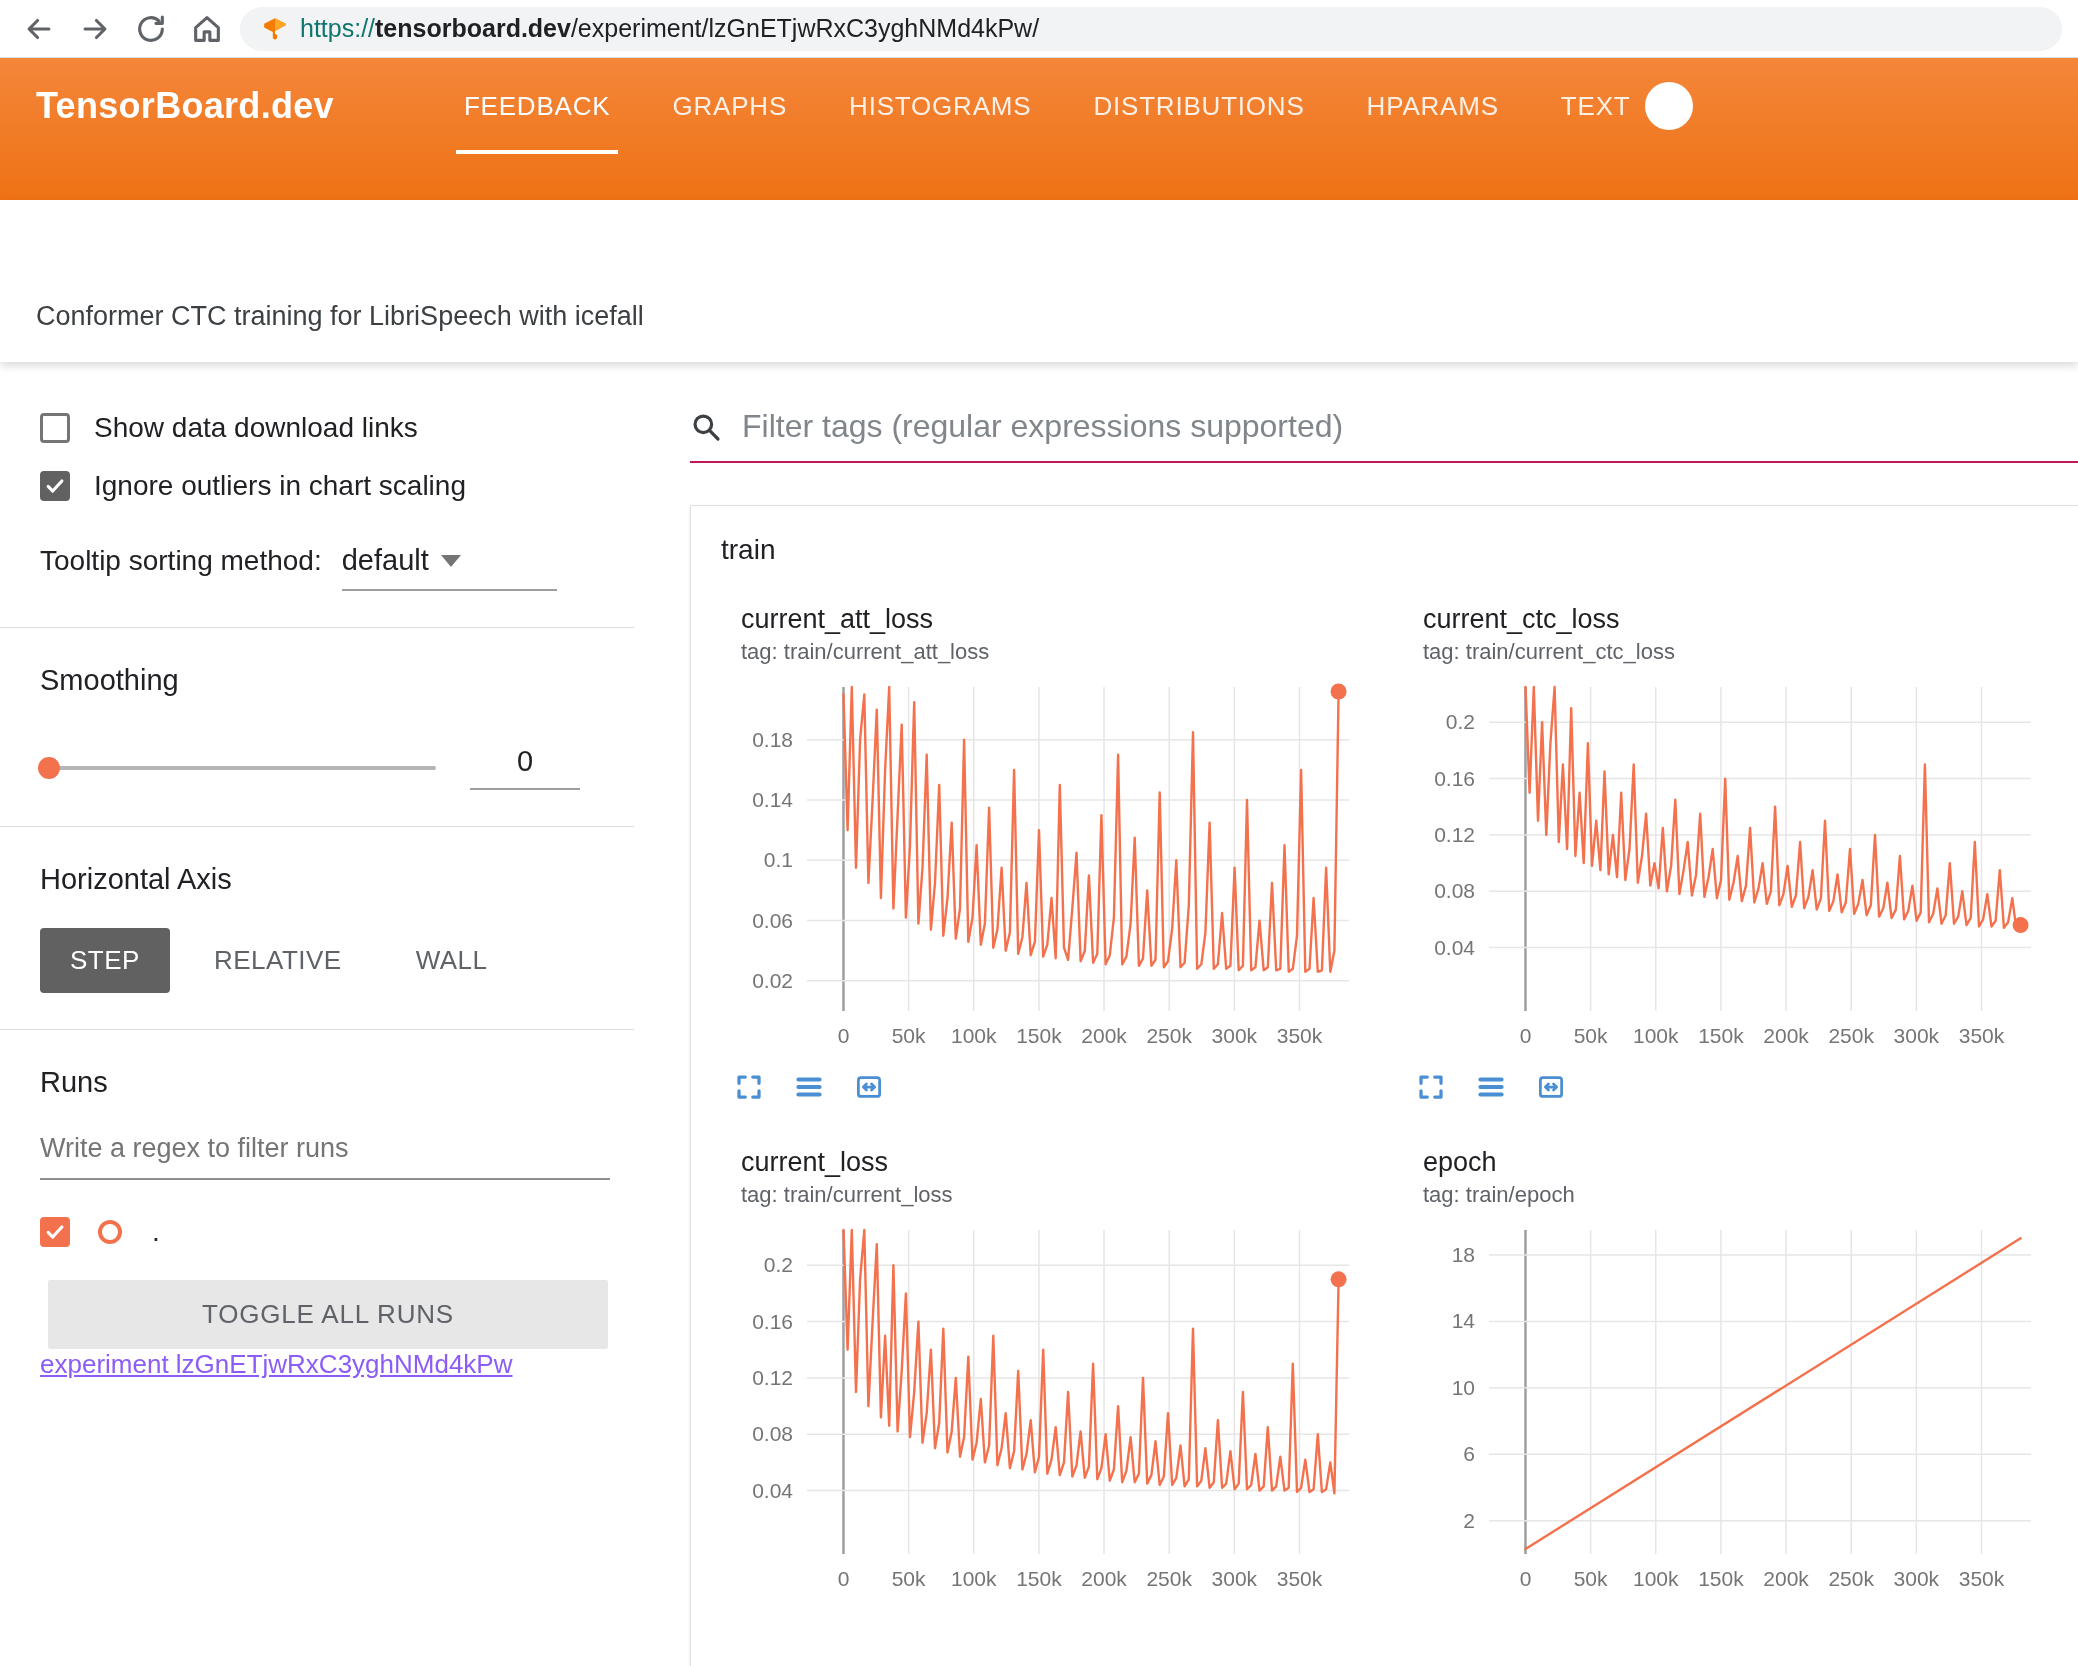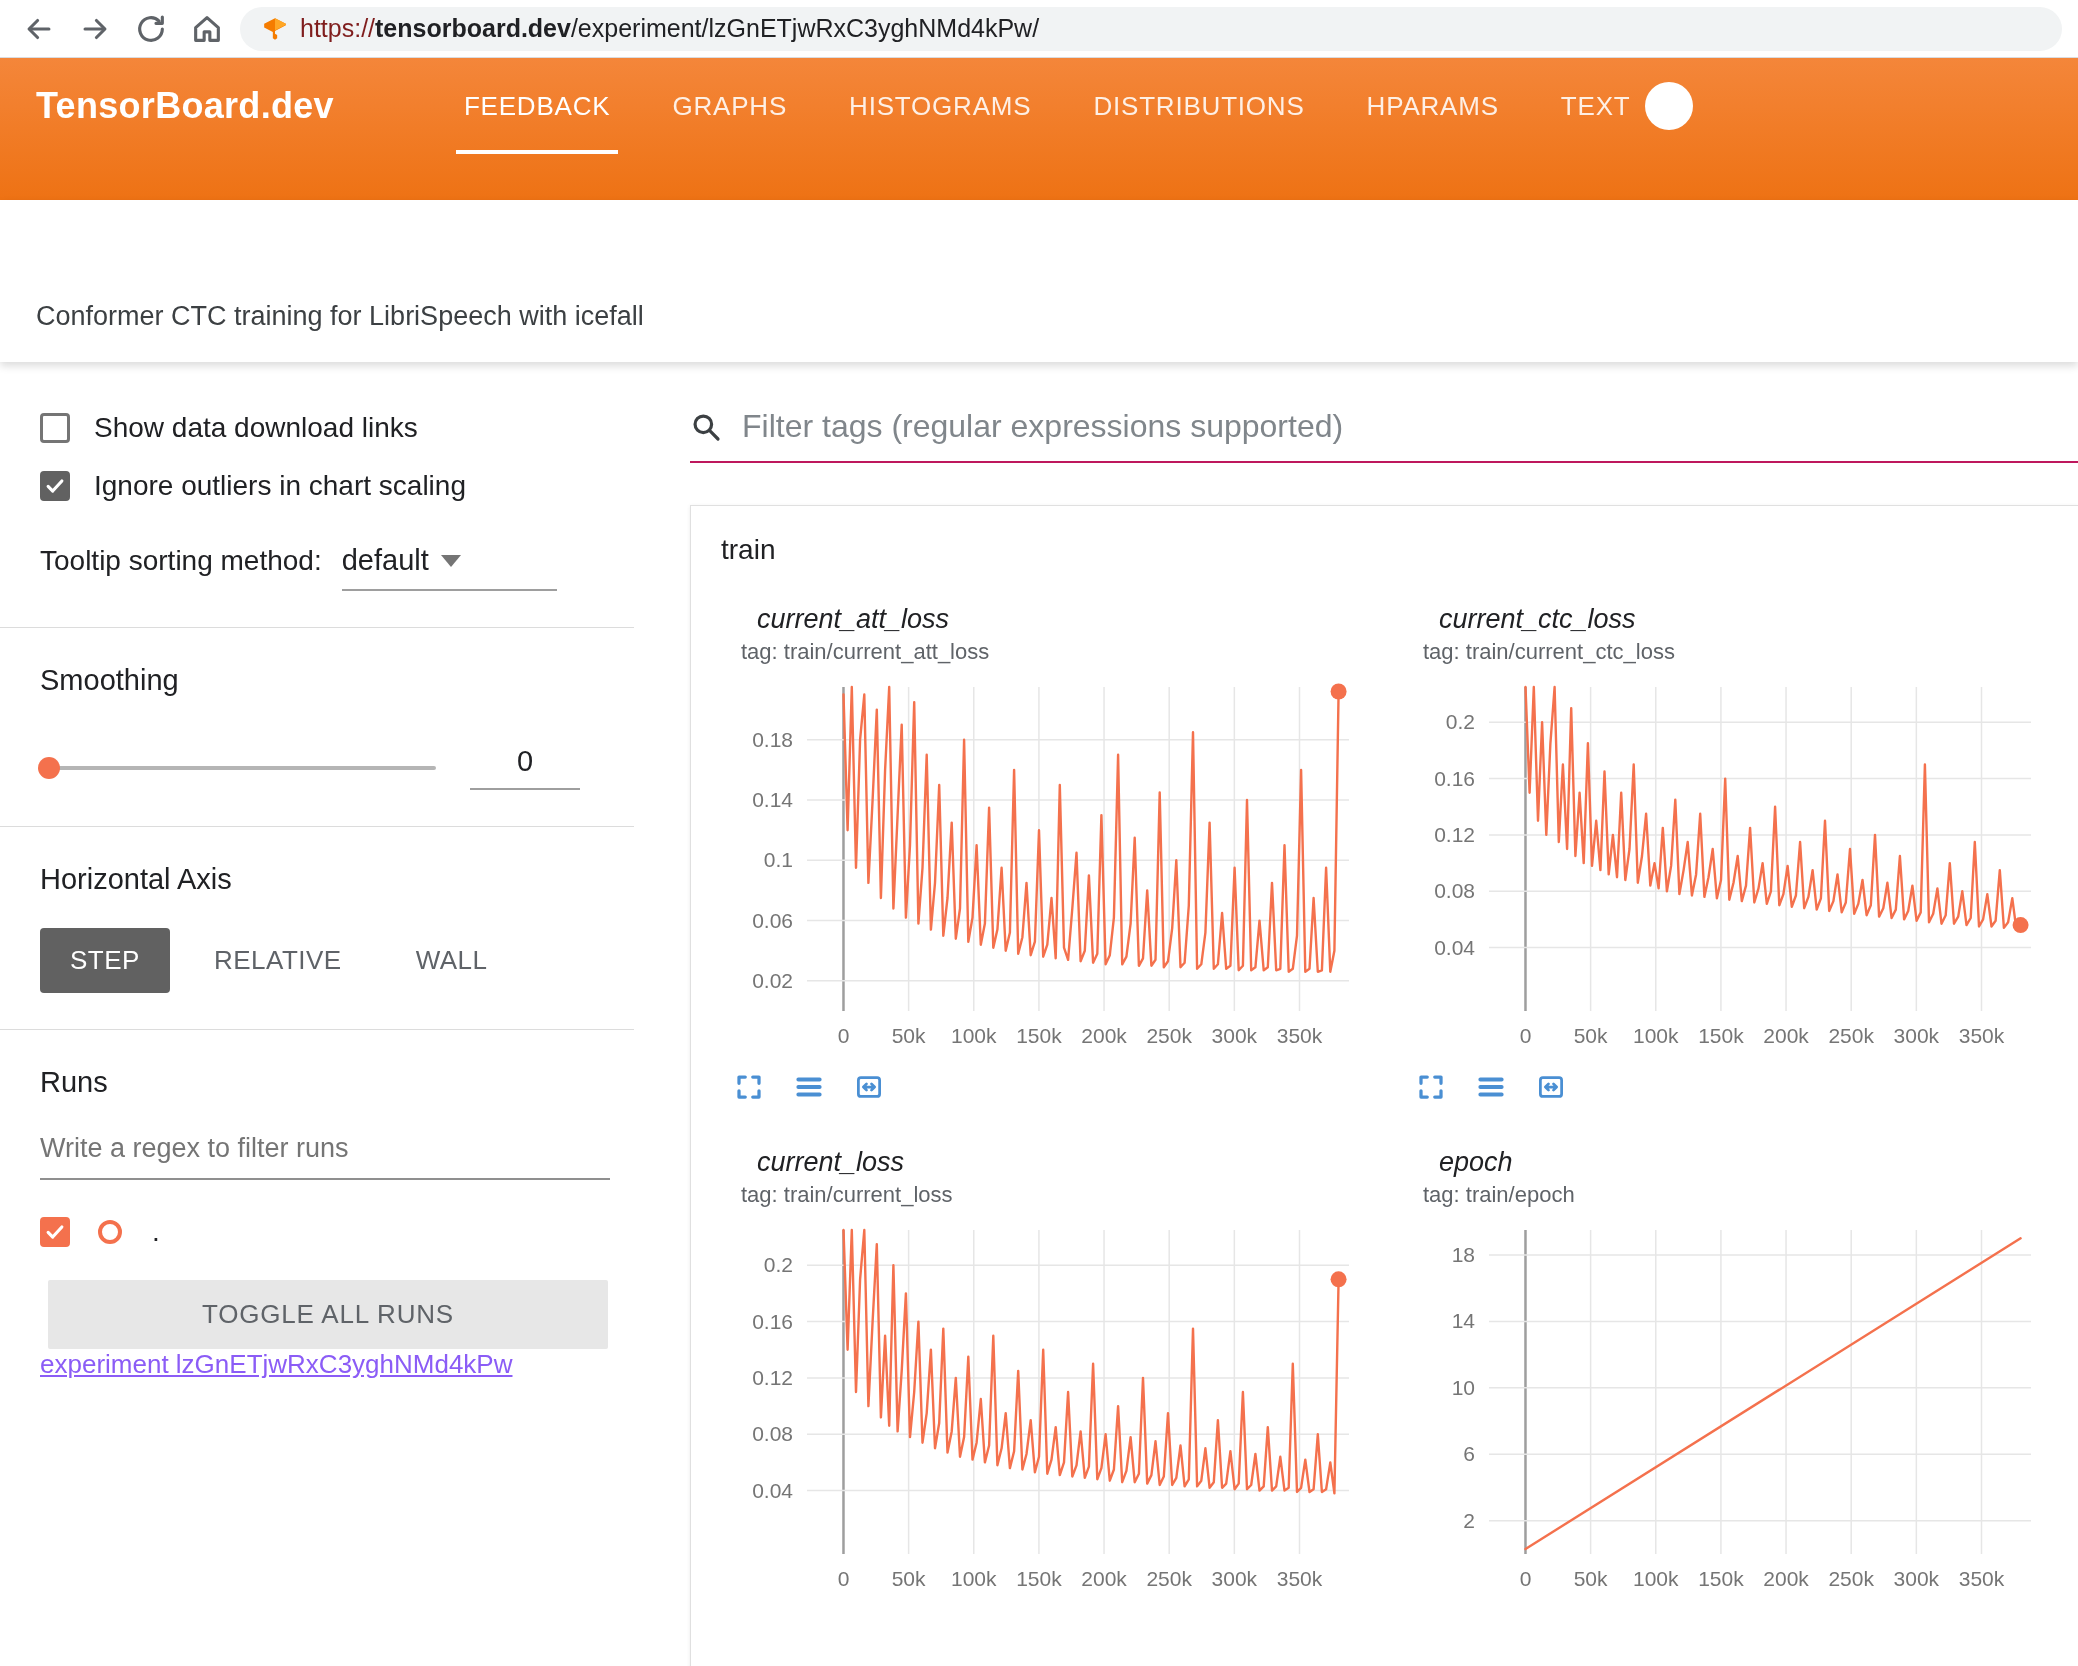--- a/index.html
+++ b/index.html
@@ -6,21 +6,21 @@
   html,body { width:2078px; height:1666px; overflow:hidden; background:#fff;
     font-family:"Liberation Sans","DejaVu Sans",sans-serif; color:#202124; }
 
   
   .browser-bar{height:58px;display:flex;align-items:center;gap:10px;padding:0 16px;
     background:#fff;border-bottom:1px solid #dadce0;}
   .nav-ic{width:46px;height:46px;display:flex;align-items:center;justify-content:center;
     color:#5f6368;flex:none;border-radius:50%;}
   .addr{flex:1;height:44px;background:#f1f3f4;border-radius:22px;display:flex;
     align-items:center;gap:12px;padding:0 22px;font-size:25px;overflow:hidden;white-space:nowrap;}
-  .addr .scheme{color:#7f1d1d;}
+  .addr .scheme{color:#0f766e;}
   .addr .rest{color:#202124;font-weight:700;}
   .addr .path{color:#202124;font-weight:400;}
 
   
   .app-header{height:142px;background:linear-gradient(180deg,#f4863a 0%,#ee7214 100%);
     position:relative;color:#fff;}
   .header-row{height:96px;display:flex;align-items:center;padding:0 0 0 36px;}
   .logo{font-size:36px;font-weight:700;letter-spacing:.3px;flex:none;}
   .tabs{display:flex;gap:62px;margin-left:130px;height:96px;}
   .tab{position:relative;height:96px;display:flex;align-items:center;font-size:26px;
@@ -81,21 +81,21 @@
   
   .main{flex:1;padding:46px 0 0 40px;min-width:0;}
   .filter-row{display:flex;align-items:center;gap:20px;border-bottom:2px solid #be185d;
     padding-bottom:16px;}
   .filter-input{flex:1;border:none;outline:none;font-size:32px;background:transparent;color:#202124;}
   .filter-input::placeholder{color:#80868b;}
   .card{margin-top:42px;background:#fff;border:1px solid #e0e0e0;border-right:none;
     box-shadow:0 1px 4px rgba(0,0,0,.08);height:1200px;}
   .card-header{padding:28px 30px 22px 30px;font-size:28px;color:#202124;}
   .charts-grid{display:grid;grid-template-columns:682px 682px;padding:16px 0 0 24px;row-gap:44px;}
-  .chart-title{font-size:27px;font-weight:400;color:#202124;margin:0 0 4px 42px;font-style:italic;}
+  .chart-title{font-size:27px;font-weight:400;color:#202124;margin:0 0 4px 26px;}
   .chart-tag{font-size:22px;color:#5f6368;margin:0 0 12px 26px;}
   svg.chart text{font-family:"Liberation Sans","DejaVu Sans",sans-serif;}
   .chart-toolbar{display:flex;gap:28px;margin:14px 0 0 18px;color:#4a8fd3;}
   .tool-ic{width:32px;height:32px;display:flex;align-items:center;justify-content:center;}
 </style>
 </head>
 <body>
 
 <div class="browser-bar">
   <div class="nav-ic">

